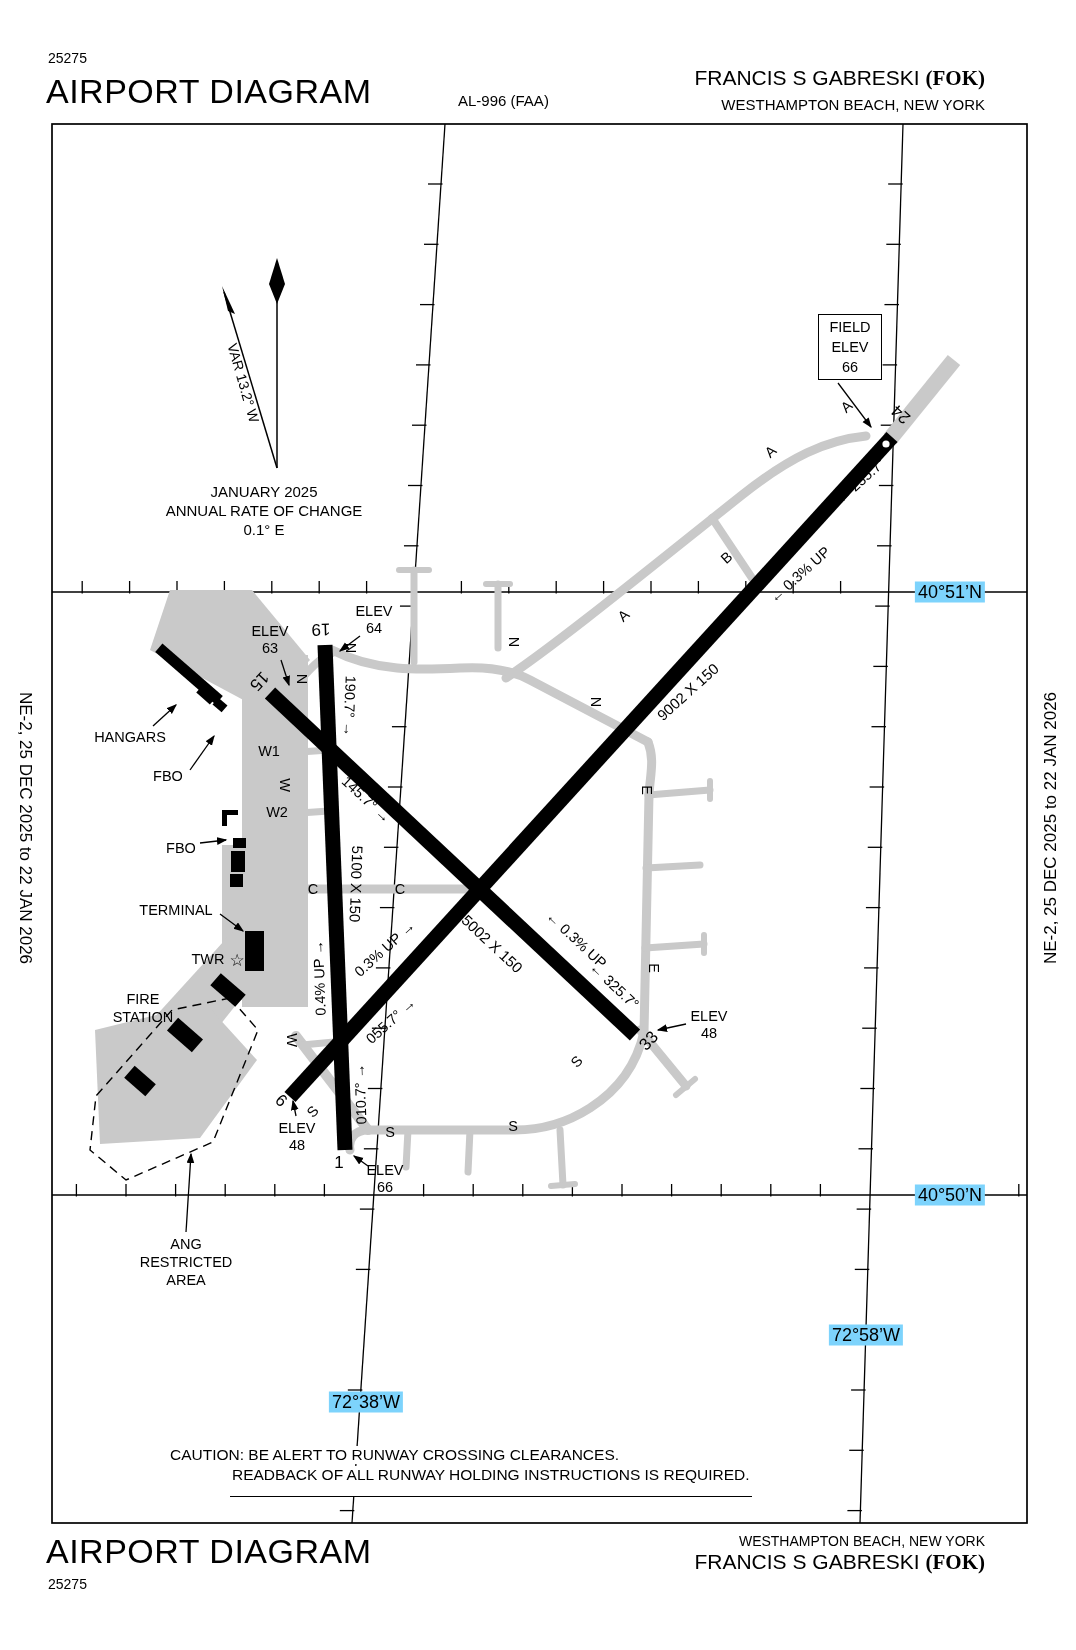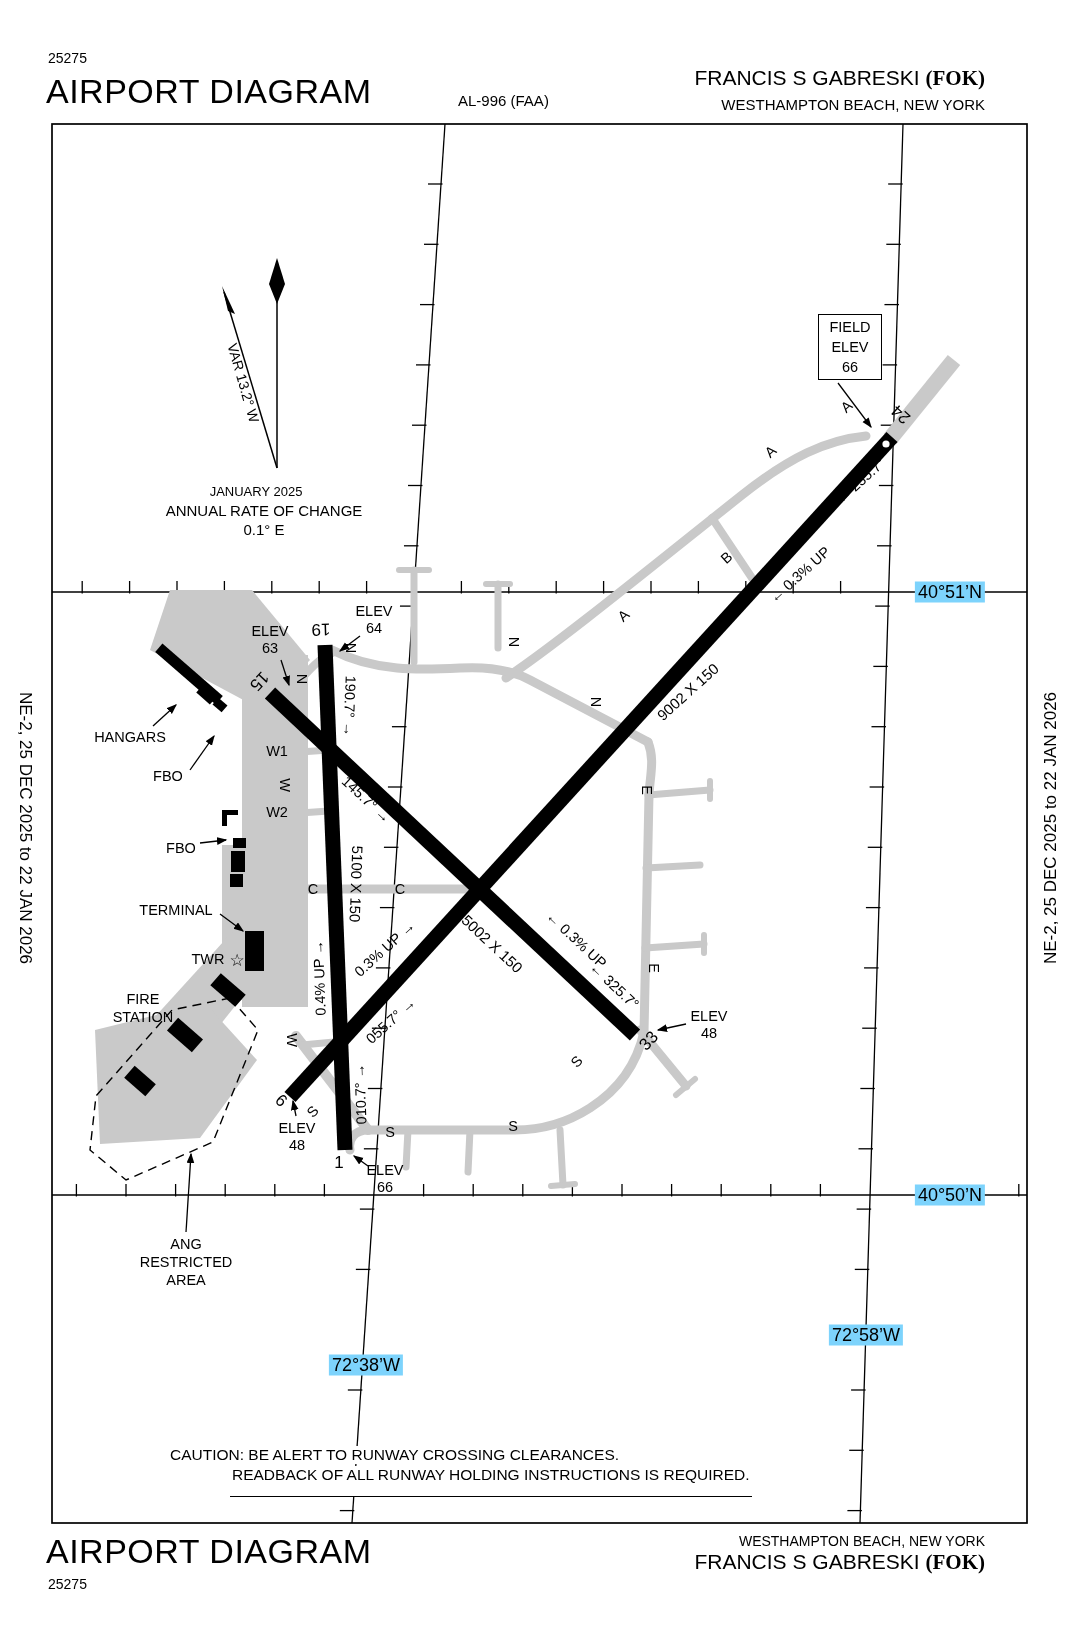--- a/index.html
+++ b/index.html
@@ -216,21 +216,21 @@
   </svg>
 
   <div class="abs" style="left:48px;top:50px;font-size:14px">25275</div>
   <div class="abs title" style="left:46px;top:72px">AIRPORT DIAGRAM</div>
   <div class="abs" style="left:458px;top:92px;font-size:15px">AL-996 (FAA)</div>
   <div class="abs aptname" style="right:91px;top:66px"><span>FRANCIS S GABRESKI</span>&nbsp;<span class="ident">(FOK)</span></div>
   <div class="abs city" style="right:91px;top:96px">WESTHAMPTON BEACH, NEW YORK</div>
 
 
   <div class="ml" style="left:243px;top:383px;--r:74deg;font-size:14px">VAR 13.2° W</div>
-  <div class="ml" style="left:256px;top:492px;font-size:13px">JANUARY 2025</div>
+  <div class="ml" style="left:264px;top:492px;font-size:15px">JANUARY 2025</div>
   <div class="ml" style="left:264px;top:511px;font-size:15px">ANNUAL RATE OF CHANGE</div>
   <div class="ml" style="left:264px;top:530px;font-size:15px">0.1° E</div>
 
   <div class="fieldelev">
     <div>FIELD</div>
     <div>ELEV</div>
     <div>66</div>
   </div>
 
   <div class="ml rwynum" style="left:901px;top:414px;--r:-138deg">24</div>
@@ -290,40 +290,40 @@
   <div class="ml" style="left:513px;top:642px;--r:90deg">N</div>
   <div class="ml" style="left:595px;top:702px;--r:90deg">N</div>
   <div class="ml" style="left:313px;top:890px">C</div>
   <div class="ml" style="left:400px;top:890px">C</div>
   <div class="ml" style="left:646px;top:790px;--r:90deg">E</div>
   <div class="ml" style="left:653px;top:968px;--r:90deg">E</div>
   <div class="ml" style="left:577px;top:1062px;--r:-47deg">S</div>
   <div class="ml" style="left:313px;top:1112px;--r:-47deg">S</div>
   <div class="ml" style="left:390px;top:1133px">S</div>
   <div class="ml" style="left:513px;top:1127px">S</div>
-  <div class="ml" style="left:277px;top:752px">W1</div>
+  <div class="ml" style="left:269px;top:752px">W1</div>
   <div class="ml" style="left:284px;top:785px;--r:90deg">W</div>
   <div class="ml" style="left:277px;top:813px">W2</div>
   <div class="ml" style="left:291px;top:1040px;--r:90deg">W</div>
 
   <div class="ml" style="left:130px;top:738px">HANGARS</div>
   <div class="ml" style="left:168px;top:777px">FBO</div>
   <div class="ml" style="left:181px;top:849px">FBO</div>
   <div class="ml" style="left:176px;top:911px">TERMINAL</div>
   <div class="ml" style="left:208px;top:960px">TWR</div>
   <div class="ml" style="left:237px;top:961px;font-size:17px">☆</div>
   <div class="ml" style="left:143px;top:1000px">FIRE</div>
   <div class="ml" style="left:143px;top:1018px">STATION</div>
   <div class="ml" style="left:186px;top:1245px">ANG</div>
   <div class="ml" style="left:186px;top:1263px">RESTRICTED</div>
   <div class="ml" style="left:186px;top:1281px">AREA</div>
 
   <div class="gl" style="left:950px;top:592px">40°51’N</div>
   <div class="gl" style="left:950px;top:1195px">40°50’N</div>
-  <div class="gl" style="left:366px;top:1365px">72°38’W</div>
+  <div class="gl" style="left:366px;top:1402px">72°38’W</div>
   <div class="gl" style="left:866px;top:1335px">72°58’W</div>
 
   <div class="edge" style="left:25px;top:828px;--r:90deg">NE-2,  25 DEC 2025  to  22 JAN 2026</div>
   <div class="edge" style="left:1051px;top:828px;--r:-90deg">NE-2,  25 DEC 2025  to  22 JAN 2026</div>
 
 
   <div class="abs caution" style="left:168px;top:1446px">CAUTION: BE ALERT TO RUNWAY CROSSING CLEARANCES.</div>
   <div class="abs caution u" style="left:230px;top:1466px">READBACK OF ALL RUNWAY HOLDING INSTRUCTIONS IS REQUIRED.</div>
 
   <div class="abs title" style="left:46px;top:1532px">AIRPORT DIAGRAM</div>

